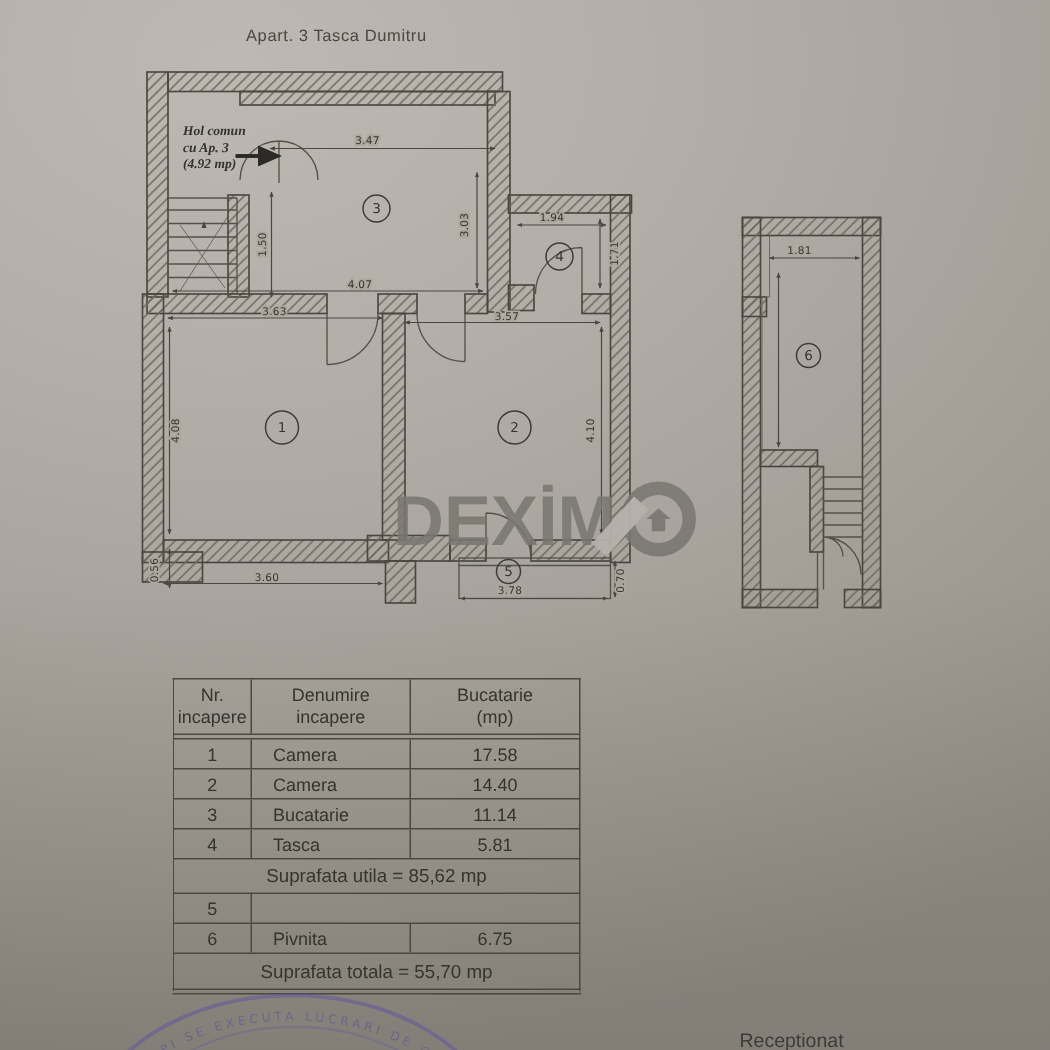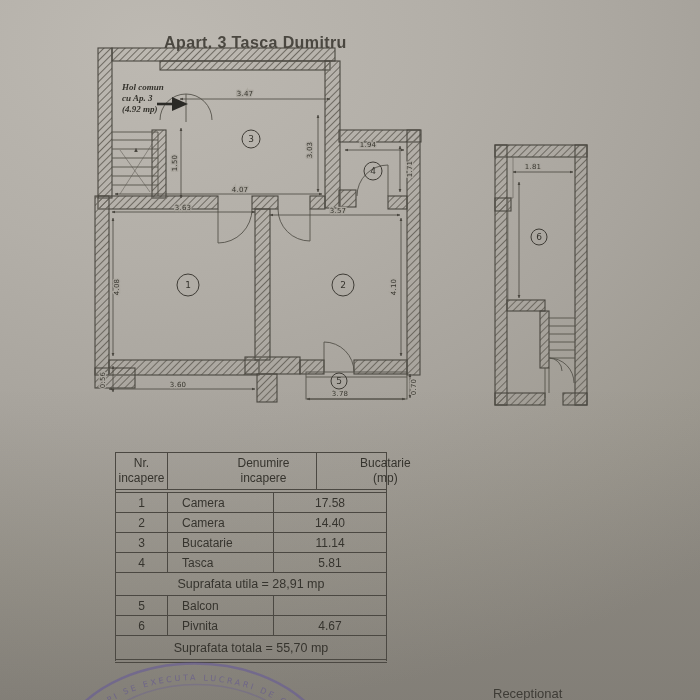--- a/index.html
+++ b/index.html
@@ -6,21 +6,21 @@
   body { background:#8e8a84; font-family:"Liberation Sans", sans-serif; }
   .page {
     position:relative; width:700px; height:700px; overflow:hidden;
     background:
       linear-gradient(to bottom, rgba(0,0,0,0) 55%, rgba(35,33,30,0.14) 100%),
       radial-gradient(130% 95% at 22% 6%, #bdb9b2 0%, #b3afa8 32%, #a8a49d 58%, #9c988f 82%, #928e86 100%);
     filter: blur(0.3px);
   }
   .title {
     position:absolute; left:164px; top:18px;
-    font-size:16px; font-weight:700; letter-spacing:0.4px; color:#4a4740;margin-top:16px;
+    font-size:11px; font-weight:400; letter-spacing:0.4px; color:#4a4740;
   }
   svg.plan { position:absolute; left:0; top:0; }
   .w rect { fill:url(#hp); stroke:#4a4740; stroke-width:1.1; }
   .ln path, .ln rect { stroke:#55524b; stroke-width:0.9; fill:none; }
   .thin path { stroke:#5d5a52; stroke-width:0.55; fill:none; }
   .dim path { stroke:#4a4740; stroke-width:0.8; fill:none; }
   .dt { font:7px "DejaVu Sans", sans-serif; fill:#38362f; letter-spacing:0.2px;
         paint-order:stroke; stroke:#aba79f; stroke-width:2.5px; text-anchor:middle; }
   .rm-c { fill:none; stroke:#3f3c36; stroke-width:1; }
   .rm-t { font:9px "DejaVu Sans", sans-serif; fill:#35332d; text-anchor:middle; }
@@ -38,21 +38,21 @@
   .wm-slash {
     position:absolute; left:-16px; bottom:-10px; width:13px; height:42px;
     background:#b6b2ab; transform:rotate(42deg);
   }
   .ftable {
     position:absolute; left:115px; top:452px; width:270px;
     border:1.5px solid #4b4842; border-bottom:4px double #4b4842;
     color:#36342e; font-size:12px;
   }
   .trow, .thead { display:grid; grid-template-columns:52px 106px 1fr; }
-  .thead { height:36px; border-bottom:4px double #4b4842;gap:43px; }
+  .thead { height:36px; border-bottom:4px double #4b4842; }
   .trow { height:19px; border-bottom:1.3px solid #4b4842; }
   .tc { display:flex; align-items:center; justify-content:center; text-align:center; }
   .thc { flex-direction:column; line-height:1.25; }
   .b-r { border-right:1.3px solid #4b4842; }
   .cname { justify-content:flex-start; padding-left:14px; }
   .merged { height:22px; display:flex; align-items:center; justify-content:center;
             border-bottom:1.3px solid #4b4842; font-size:12.5px; }
   .merged.last { border-bottom:none; height:23px;text-align:center; }
   svg.stamp { position:absolute; left:0; top:0; }
   .stamp-arc { fill:none; stroke:rgba(96,82,158,0.5); stroke-width:2.5; }
@@ -198,20 +198,29 @@
       <text class="rm-t" x="539" y="240">6</text>
     </g>
 
     <g>
       <text class="hol-t" x="122" y="90">Hol comun</text>
       <text class="hol-t" x="122" y="101">cu Ap. 3</text>
       <text class="hol-t" x="122" y="112">(4.92 mp)</text>
     </g>
   </svg>
 
+  <div class="watermark">
+    <span class="wm-text">DEXİM</span>
+    <span class="wm-o">
+      <span class="wm-slash"></span>
+      <svg width="18" height="17" viewBox="0 0 20 19">
+        <path d="M10 1 L19 9 H15 V18 H5 V9 H1 Z" fill="rgba(122,118,112,0.95)"></path>
+      </svg>
+    </span>
+  </div>
 
   <div class="ftable">
     <div class="thead">
       <div class="tc thc b-r">
         <span>Nr.</span>
         <span>incapere</span>
       </div>
       <div class="tc thc b-r">
         <span>Denumire</span>
         <span>incapere</span>
@@ -236,30 +245,29 @@
       <div class="tc b-r">3</div>
       <div class="tc b-r cname">Bucatarie</div>
       <div class="tc">11.14</div>
     </div>
     <div class="trow">
       <div class="tc b-r">4</div>
       <div class="tc b-r cname">Tasca</div>
       <div class="tc">5.81</div>
     </div>
 
-    <div class="merged">Suprafata utila = 28,91 mp</div>
+    <div class="merged">Suprafata utila = 85,62 mp</div>
 
     <div class="trow">
       <div class="tc b-r">5</div>
-      <div class="tc b-r cname">Balcon</div>
     </div>
     <div class="trow">
       <div class="tc b-r">6</div>
       <div class="tc b-r cname">Pivnita</div>
-      <div class="tc">4.67</div>
+      <div class="tc">6.75</div>
     </div>
 
     <div class="merged last">Suprafata totala = 55,70 mp</div>
   </div>
 
   <svg class="stamp" width="700" height="700" viewBox="0 0 700 700">
     <path class="stamp-arc" d="M75,712 A140,100 0 0 1 315,712"></path>
     <path class="stamp-arc2" d="M110,712 A110,72 0 0 1 283,712"></path>
     <path id="stpath" d="M92,716 A128,88 0 0 1 298,716" fill="none" stroke="none"></path>
     <text class="stamp-txt">

